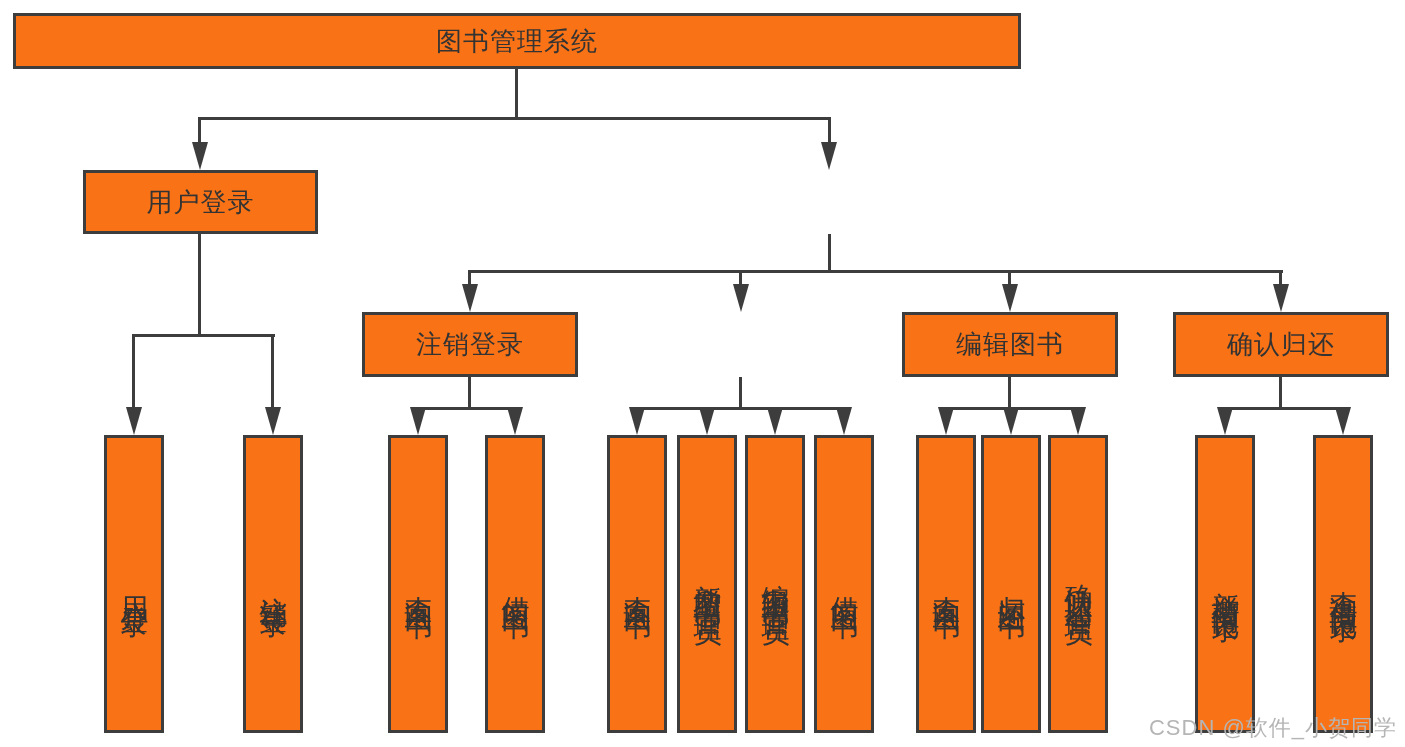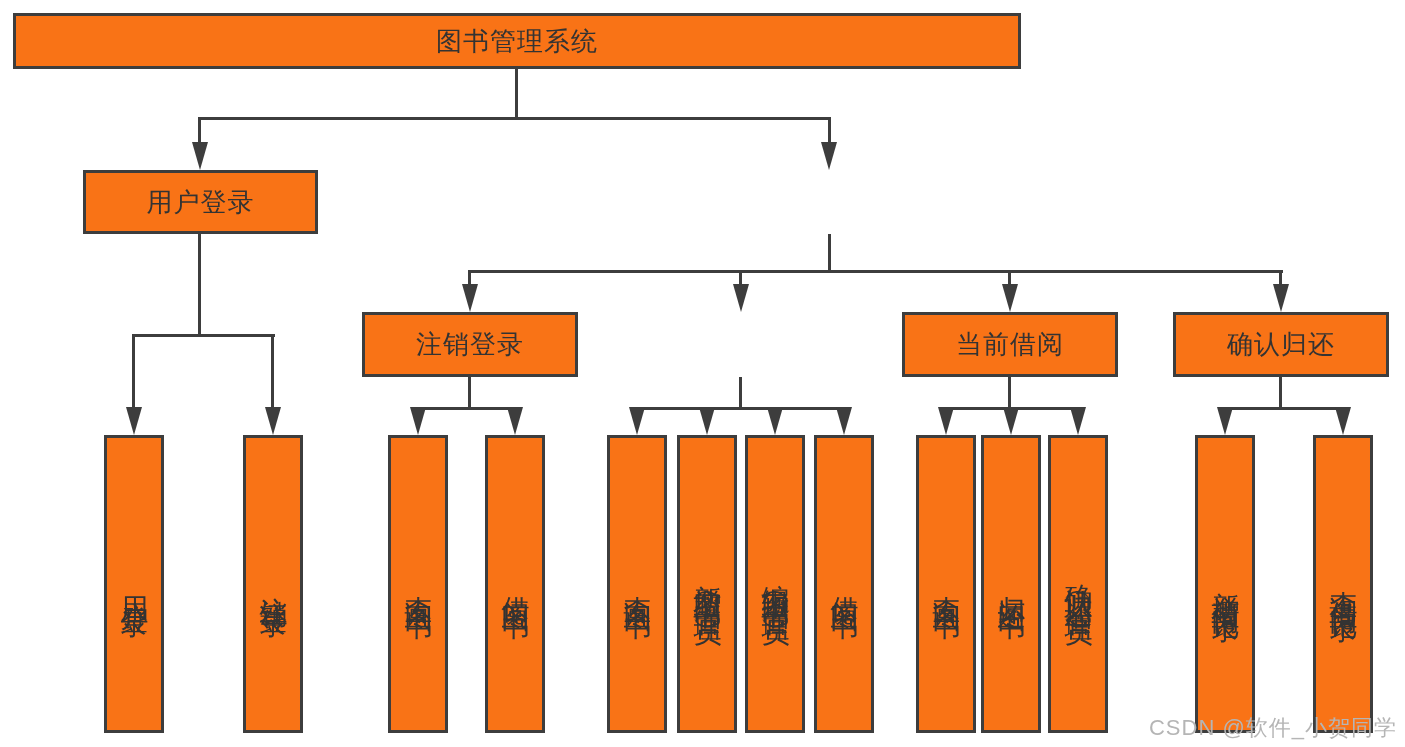--- a/index.html
+++ b/index.html
@@ -63,21 +63,21 @@
   <div class="ah" style="left:733px;top:284px"></div>
   <div class="line" style="left:1008px;top:270px;width:3px;height:18px"></div>
   <div class="ah" style="left:1002px;top:284px"></div>
   <div class="line" style="left:1279px;top:270px;width:3px;height:18px"></div>
   <div class="ah" style="left:1273px;top:284px"></div>
 
   <div class="box hbox" style="left:362px;top:312px;width:216px;height:65px">
     <span>注销登录</span>
   </div>
   <div class="box hbox" style="left:902px;top:312px;width:216px;height:65px">
-    <span>当前借阅</span>
+    <span>编辑图书</span>
   </div>
   <div class="box hbox" style="left:1173px;top:312px;width:216px;height:65px">
     <span>确认归还</span>
   </div>
 
   <div class="line" style="left:468px;top:377px;width:3px;height:33px"></div>
   <div class="line" style="left:416px;top:407px;width:101px;height:3px"></div>
   <div class="ah" style="left:410px;top:407px"></div>
   <div class="ah" style="left:507px;top:407px"></div>
 

